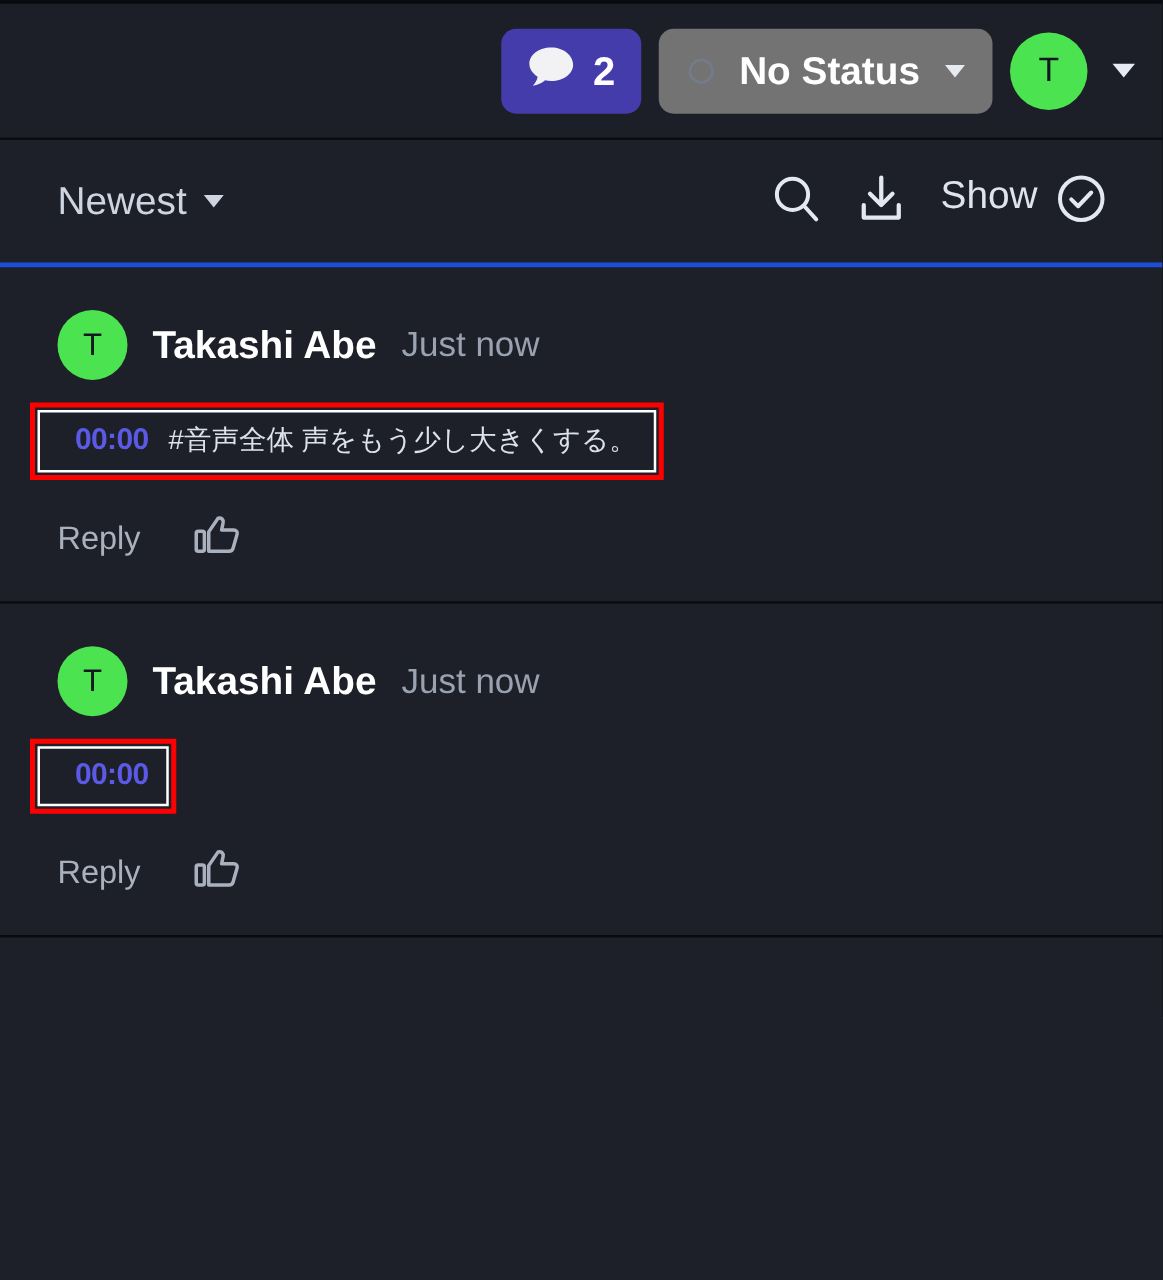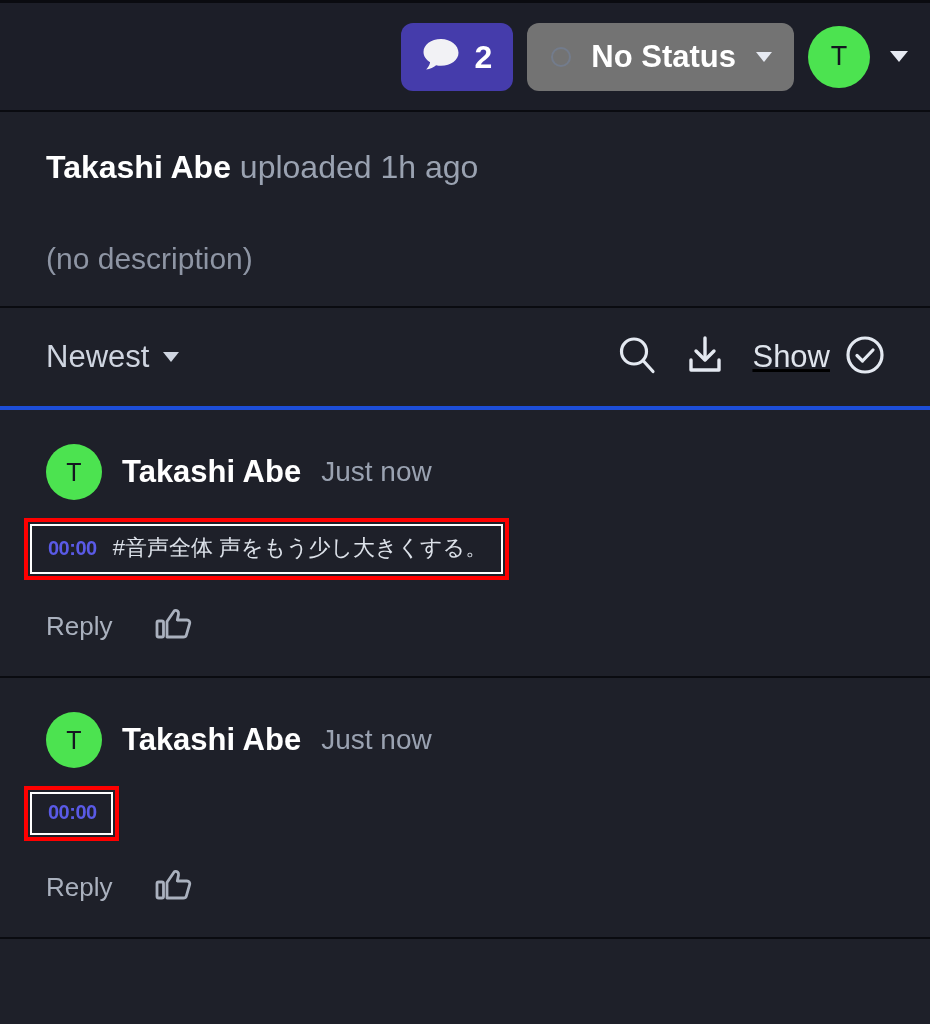--- a/index.html
+++ b/index.html
@@ -154,24 +154,22 @@
   }
   .toolbar-spacer { flex: 1 1 auto; }
   .toolbar-actions {
     display: flex;
     align-items: center;
     gap: 26px;
   }
   .icon-btn { cursor: pointer; display: flex; align-items: center; }
   .show-group {
     display: flex;
-    align-items: center;
     gap: 14px;
     cursor: pointer;
-    text-decoration: underline;
   }
   .show-label {
     color: #dfe4ec;
     font-size: 31px;
     font-weight: 400;
   }
 
   
   .comment {
     background: #1e2029;
@@ -218,23 +216,24 @@
   .c-body {
     border: 2px solid #ffffff;
     padding: 7px 14px 9px 16px;
     display: flex;
     align-items: baseline;
     gap: 16px;
     white-space: nowrap;
   }
   .c-ts {
     color: #5a5ae6;
-    font-size: 20px;
+    font-size: 24px;
     font-weight: 700;
     letter-spacing: -0.5px;
+    margin-left: 12px;
   }
   .c-text {
     color: #dde2ea;
     font-size: 22px;
     font-weight: 400;
   }
   .c-actions {
     display: flex;
     align-items: center;
     gap: 42px;
@@ -273,27 +272,20 @@
 
     <div class="avatar-big">
       <span>T</span>
     </div>
 
     <div class="header-chev">
       <span class="chev"></span>
     </div>
   </div>
 
-  <div class="upload-section">
-    <div class="upload-line">
-      <span class="upload-user">Takashi Abe</span>
-      <span class="upload-meta">uploaded 1h ago</span>
-    </div>
-    <div class="desc">(no description)</div>
-  </div>
 
   <div class="toolbar">
     <div class="sort-btn">
       <span class="sort-label">Newest</span>
       <span class="sort-chev"></span>
     </div>
     <div class="toolbar-spacer"></div>
     <div class="toolbar-actions">
       <div class="icon-btn">
         <span>

